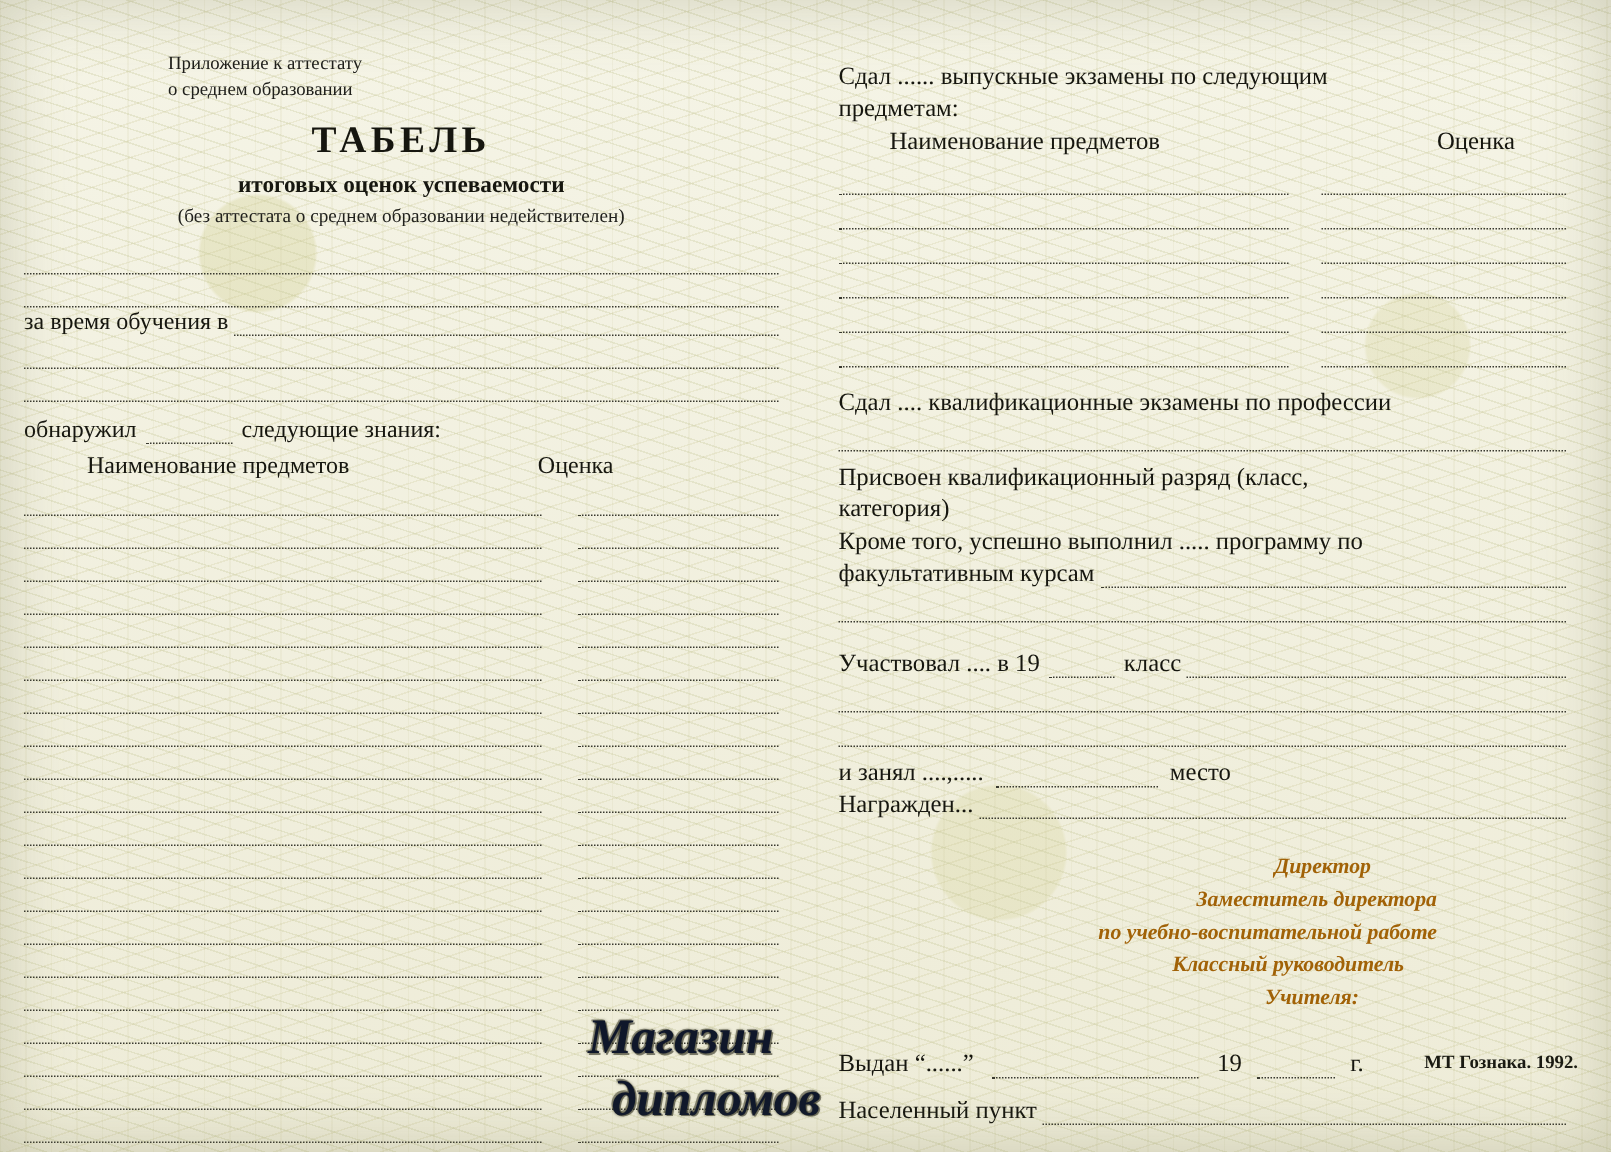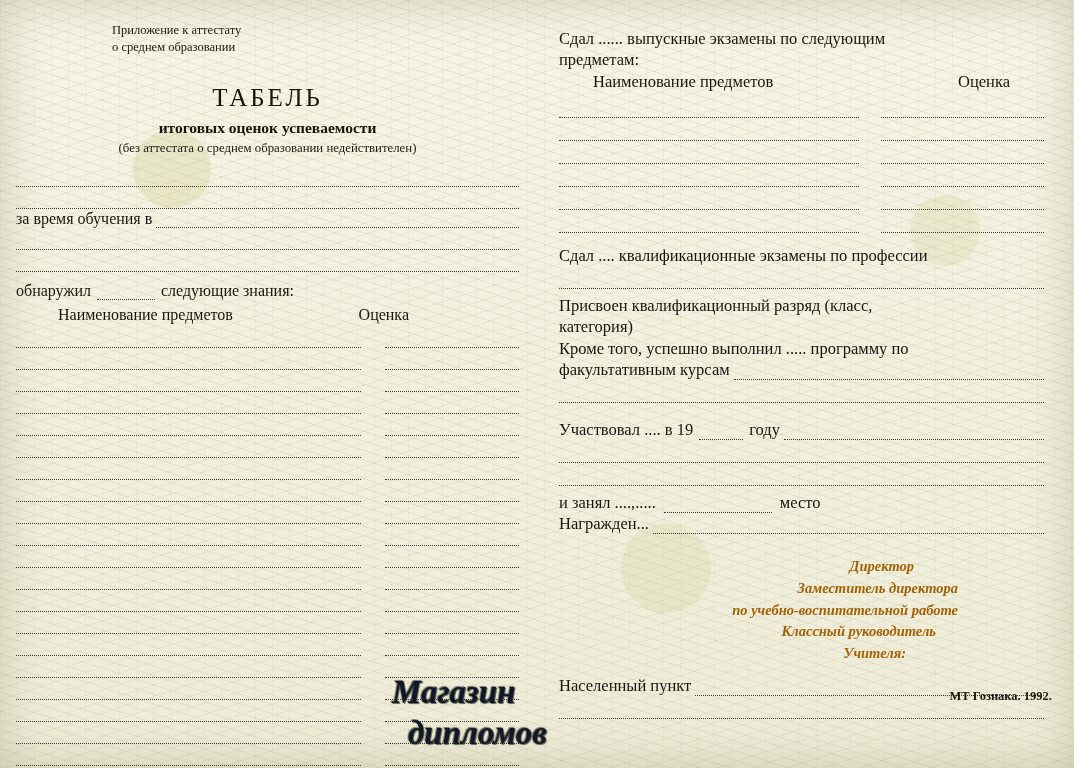--- a/index.html
+++ b/index.html
@@ -32,21 +32,21 @@
     pointer-events: none;
   }
   .vignette {
     position: absolute;
     inset: 0;
     box-shadow: inset 0 0 46px rgba(120,118,80,0.30);
     pointer-events: none;
   }
   .col {
     position: absolute;
-    top: 4px;
+    top: 16px;
     height: 712px;
   }
   .col-left  { left: 0;    width: 537px; }
   .col-right { left: 537px; width: 537px; }
 
   .inner-left {
     position: absolute;
     left: 16px;
     right: 18px;
     top: 18px;
@@ -60,23 +60,23 @@
 
   .hdr-small {
     font-size: 12.5px;
     color: #20201c;
     line-height: 1.35;
     margin-left: 96px;
   }
   .title {
     text-align: center;
     font-size: 25px;
-    font-weight: normal;
+    font-weight: bold;
     letter-spacing: 3px;
-    margin-top: 28px;
+    margin-top: 12px;
     color: #16160f;
   }
   .subtitle {
     text-align: center;
     font-size: 15.5px;
     font-weight: bold;
     margin-top: 7px;
     color: #16160f;
   }
   .subtitle2 {
@@ -417,21 +417,21 @@
         <span class="fill"></span>
       </div>
 
       <div class="dotline"></div>
 
       <div style="height:16px"></div>
 
       <div class="row-flex">
         <span class="r-text">Участвовал .... в 19</span>
         <span class="dotseg" style="width:44px;margin:0 6px;"></span>
-        <span class="r-text">году</span>
+        <span class="r-text">класс</span>
         <span class="fill"></span>
       </div>
 
       <div class="dotline"></div>
       <div class="dotline"></div>
 
       <div style="height:6px"></div>
 
       <div class="row-flex">
         <span class="r-text">и занял ....,.....</span>
@@ -445,20 +445,27 @@
       </div>
 
       <div class="sig-block">
         <div class="l1">Директор</div>
         <div class="l2">Заместитель директора</div>
         <div class="l3">по учебно-воспитательной работе</div>
         <div class="l4">Классный руководитель</div>
         <div class="l5">Учителя:</div>
       </div>
 
+      <div class="issued">
+        <span>Выдан “......”</span>
+        <span class="dotseg" style="width:138px;margin:0 8px;"></span>
+        <span>19</span>
+        <span class="dotseg" style="width:52px;margin:0 6px;"></span>
+        <span>г.</span>
+      </div>
 
       <div class="row-flex" style="margin-top:10px;">
         <span class="r-text">Населенный пункт</span>
         <span class="fill"></span>
       </div>
 
       <div class="dotline"></div>
     </div>
 
     <div class="goznak">МТ Гознака. 1992.</div>

